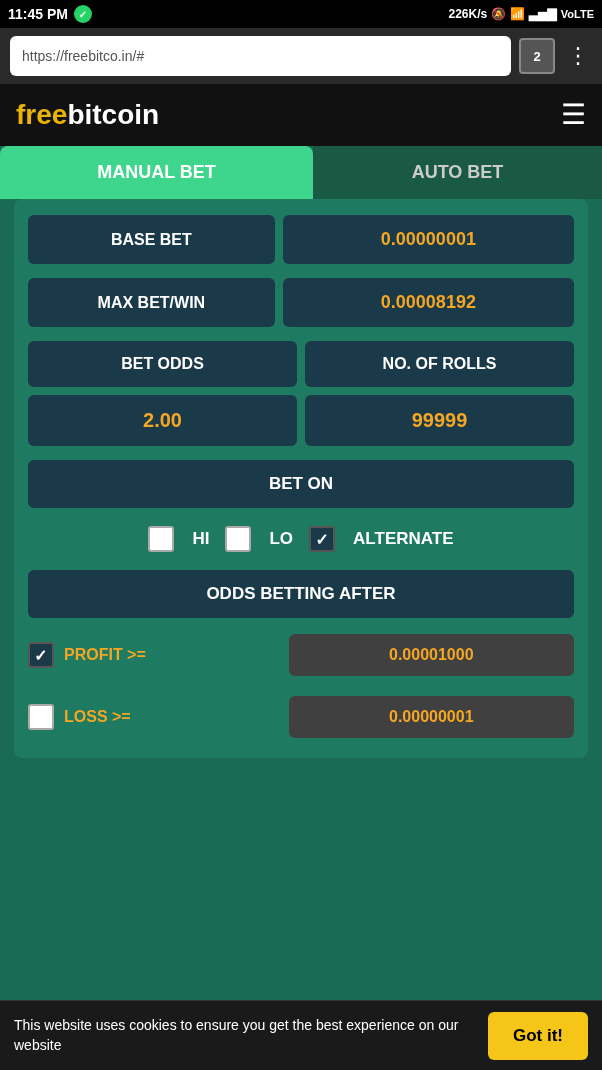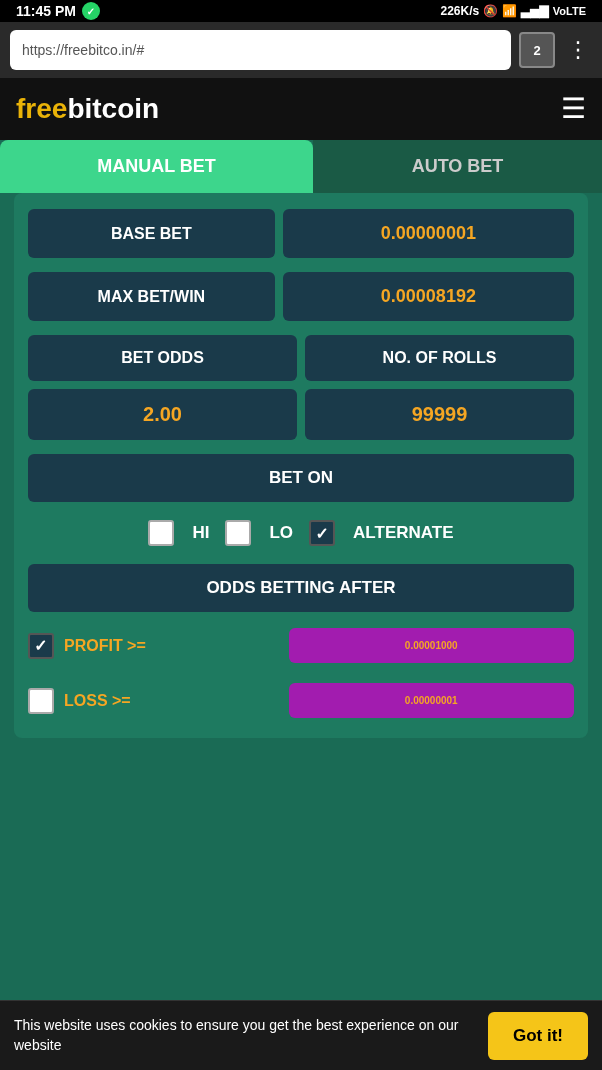--- a/index.html
+++ b/index.html
@@ -12,22 +12,22 @@
       overflow-x: hidden;
     }
 
     
     .status-bar {
       background: #000;
       color: #fff;
       display: flex;
       justify-content: space-between;
       align-items: center;
-      padding: 4px 16px;
-      height: 22px;
+      padding: 4px 8px;
+      height: 28px;
       font-size: 14px;
       font-weight: bold;
     }
     .status-left { display: flex; align-items: center; gap: 6px; }
     .status-right { display: flex; align-items: center; gap: 4px; font-size: 12px; }
     .whatsapp-icon {
       width: 18px; height: 18px;
       background: #25d366;
       border-radius: 50%;
       display: inline-flex; align-items: center; justify-content: center;
@@ -259,23 +259,23 @@
       margin-top: 12px;
       padding: 4px 0;
     }
     .stop-item-label {
       color: #f5a623;
       font-size: 16px;
       font-weight: bold;
       flex: 1;
     }
     .stop-item-value {
-      background: #a21caf;
+      background: #404040;
       color: #f5a623;
-      font-size: 10px;
+      font-size: 16px;
       font-weight: bold;
       padding: 12px 14px;
       border-radius: 6px;
       flex: 1.2;
       text-align: center;
     }
 
     
     .cookie-banner {
       position: fixed;

